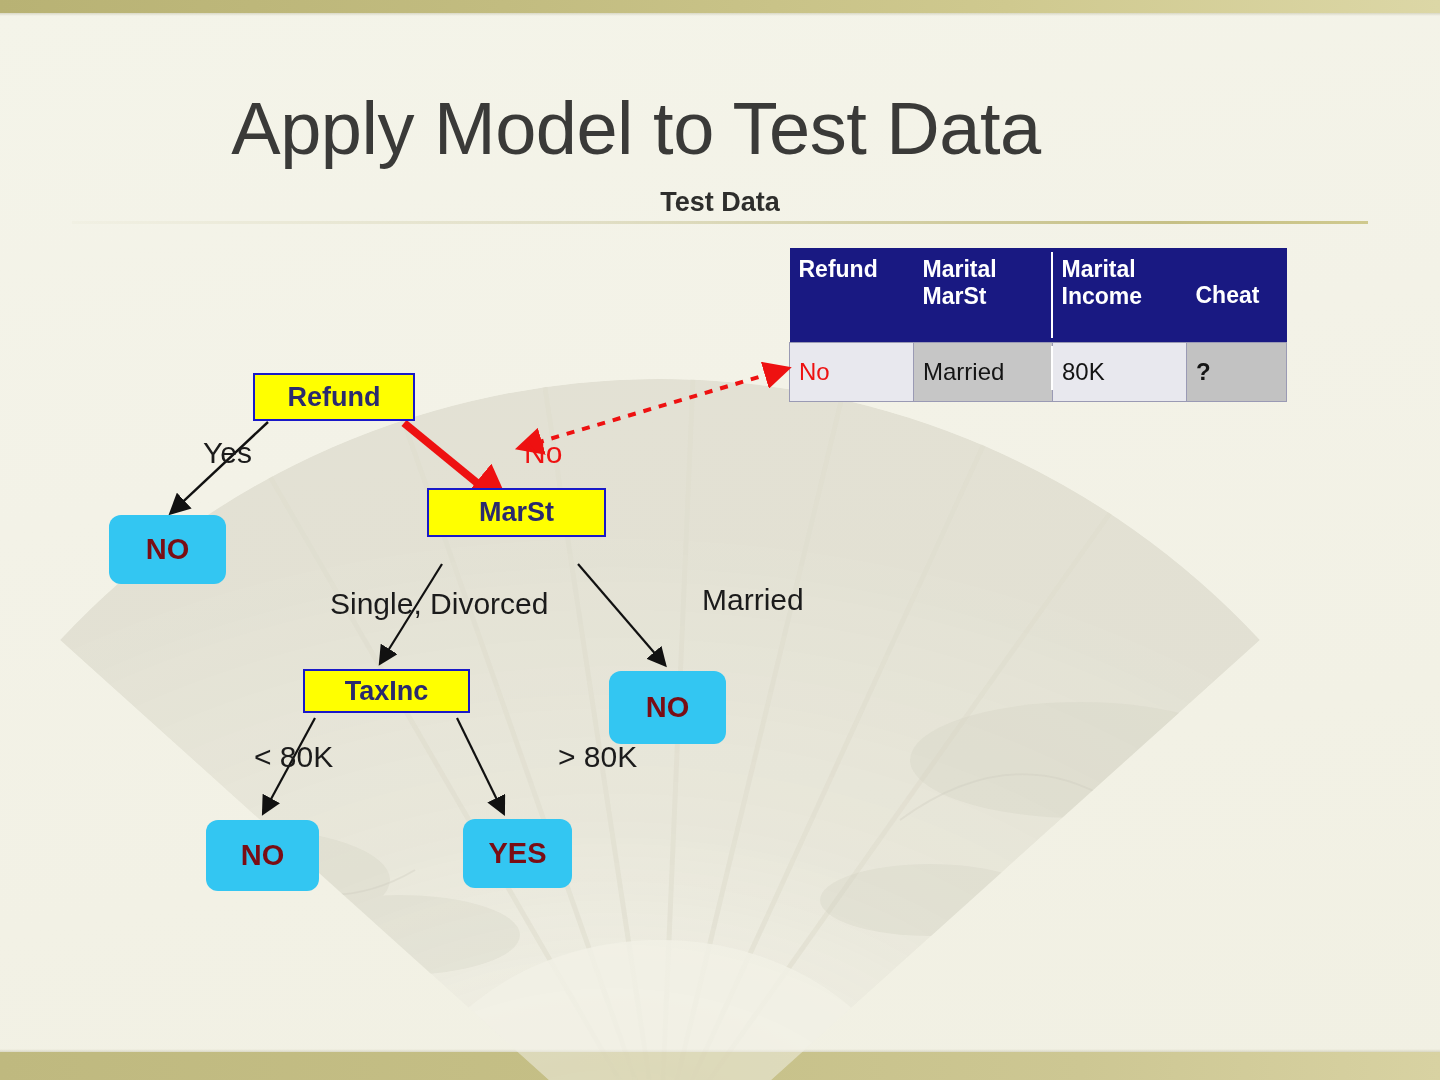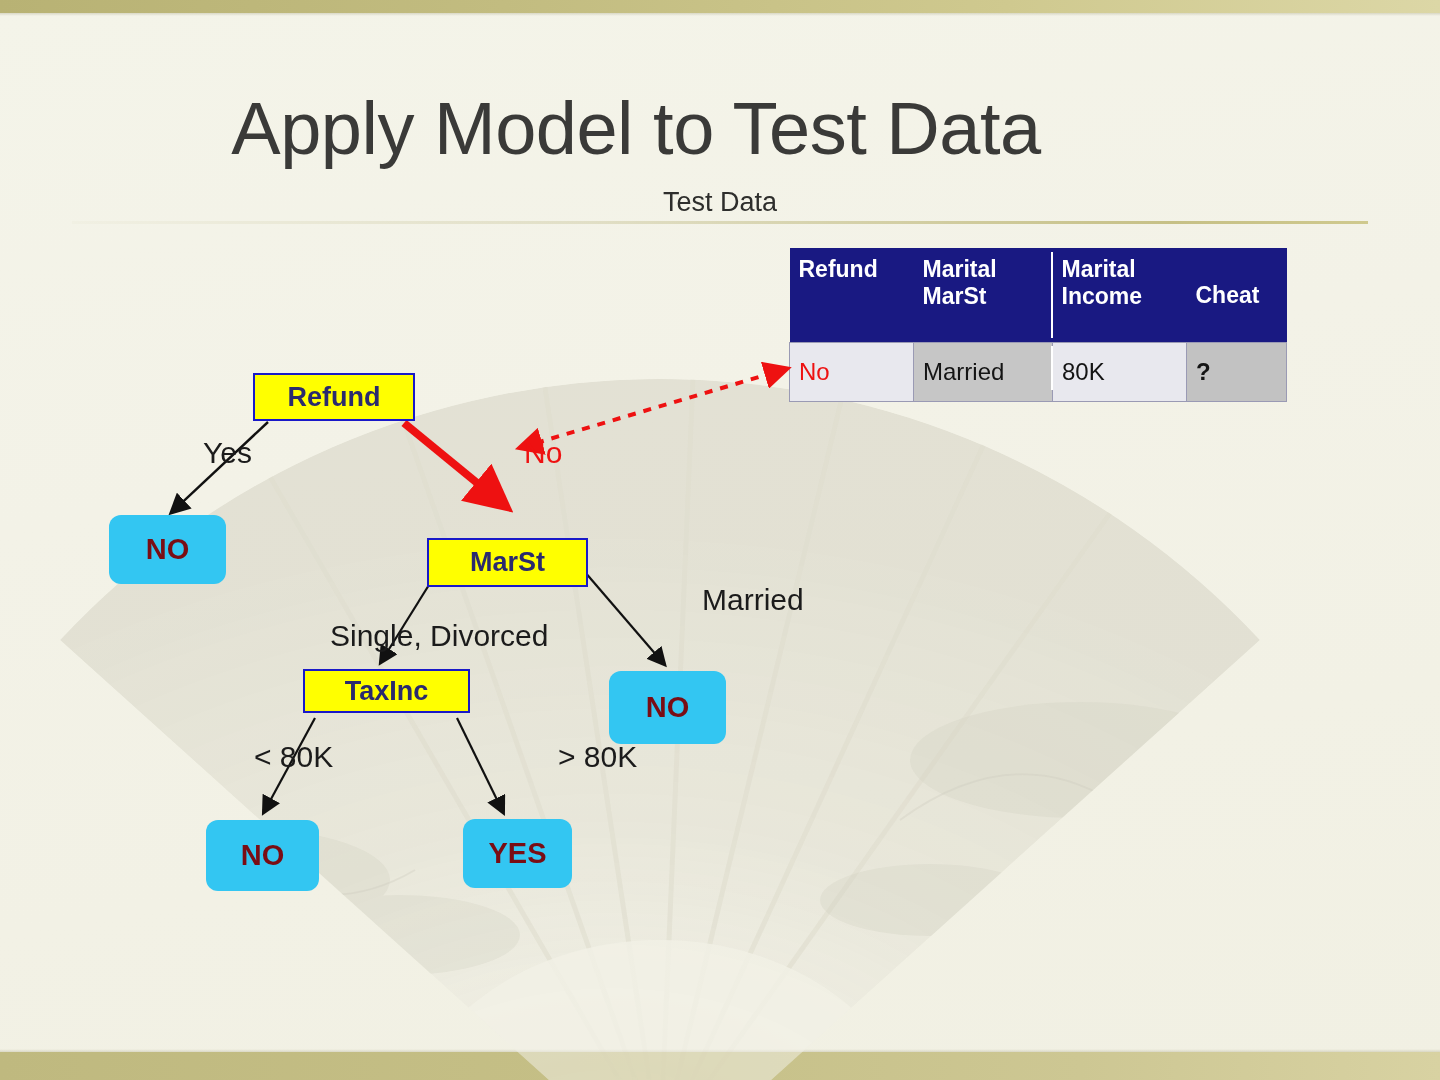--- a/index.html
+++ b/index.html
@@ -68,21 +68,21 @@
     color: #3a3a38;
     letter-spacing: -0.5px;
     line-height: 1;
   }
   .subtitle {
     position: absolute;
     left: 0; top: 187px;
     width: 1440px;
     text-align: center;
     font-size: 27px;
-    font-weight: normal;
+    font-weight: bold;
     color: #2e2e2c;
   }
   .title-rule {
     position: absolute;
     left: 72px; top: 221px;
     width: 1296px; height: 3px;
     background: linear-gradient(90deg, rgba(190,185,135,0.05) 0%, rgba(190,185,135,0.35) 40%, #c6c086 85%, #cfc98e 100%);
   }
 
   
@@ -286,21 +286,21 @@
 
     <line x1="457" y1="718" x2="503" y2="812" stroke="#111111" stroke-width="2.2" marker-end="url(#ah)"></line>
 
     <line x1="536" y1="443" x2="786" y2="369" stroke="#ee1111" stroke-width="4" stroke-dasharray="8 8" marker-end="url(#ahred)" marker-start="url(#ahredstart)"></line>
   </svg>
 
   <div class="inode" style="left:253px; top:373px; width:162px; height:48px;">
     <span>Refund</span>
   </div>
 
-  <div class="inode" style="left:427px; top:538px; width:161px; height:49px;">
+  <div class="inode" style="left:427px; top:488px; width:179px; height:49px;">
     <span>MarSt</span>
   </div>
 
   <div class="inode" style="left:303px; top:669px; width:167px; height:44px;">
     <span>TaxInc</span>
   </div>
 
   <div class="leaf" style="left:109px; top:515px; width:117px; height:69px;">
     <span>NO</span>
   </div>
@@ -314,21 +314,21 @@
   </div>
 
   <div class="leaf" style="left:463px; top:819px; width:109px; height:69px;">
     <span>YES</span>
   </div>
 
   <div class="elabel" style="left:203px; top:436px;">Yes</div>
 
   <div class="elabel red" style="left:524px; top:436px;">No</div>
 
-  <div class="elabel" style="left:330px; top:587px;margin-top:32px;">Single, Divorced</div>
+  <div class="elabel" style="left:330px; top:587px;">Single, Divorced</div>
 
   <div class="elabel" style="left:702px; top:583px;">Married</div>
 
   <div class="elabel" style="left:254px; top:740px;">&lt; 80K</div>
 
   <div class="elabel" style="left:558px; top:740px;">&gt; 80K</div>
 
 </div>
 
 </body></html>

